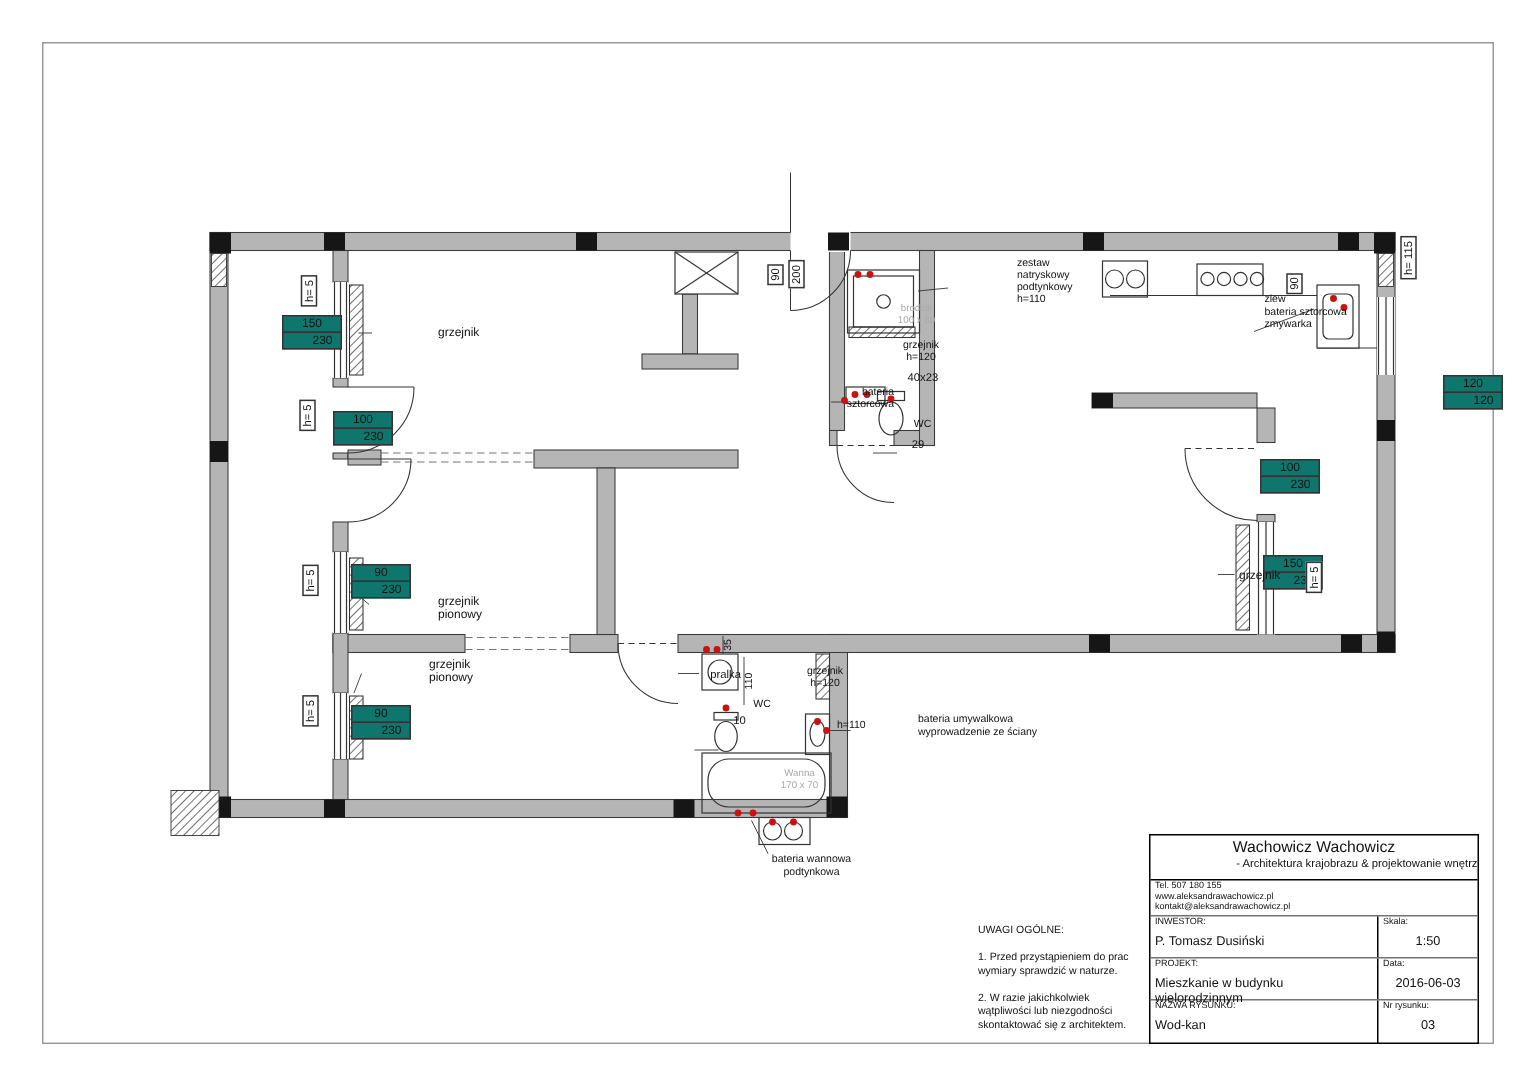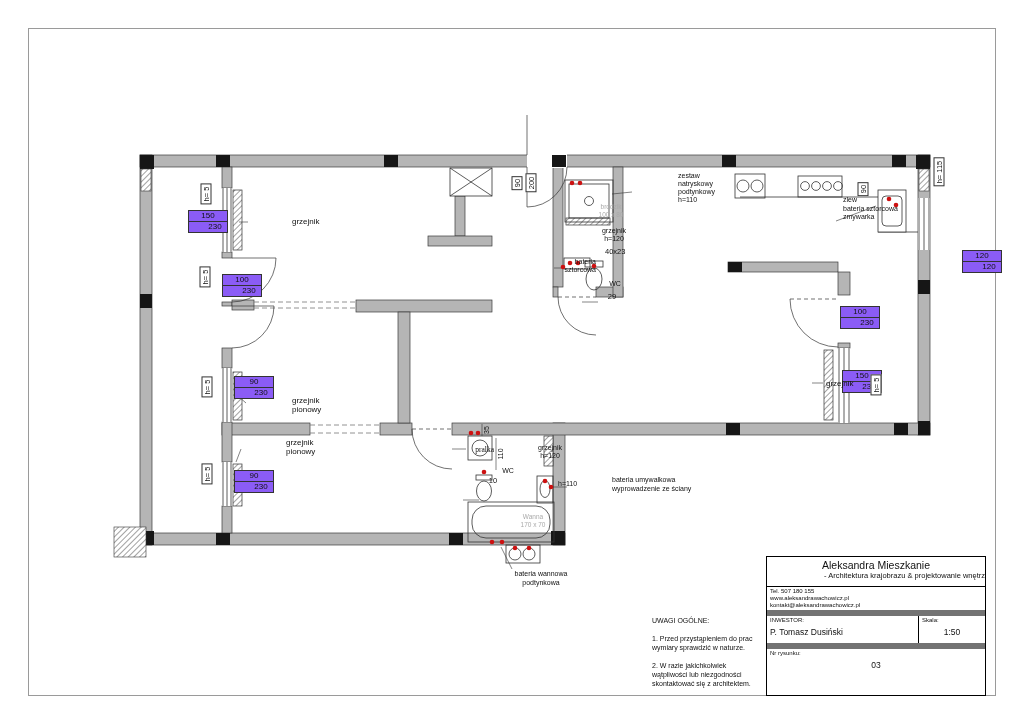--- a/index.html
+++ b/index.html
@@ -6,36 +6,36 @@
   #stage{position:relative;width:1024px;height:724px;background:#ffffff;overflow:hidden;
          font-family:"Liberation Sans", sans-serif;color:#111;}
   .page-frame{position:absolute;left:28px;top:28px;width:966px;height:666px;border:1px solid #9a9a9a;}
   svg{position:absolute;left:0;top:0;}
   .lbl{position:absolute;font-size:8px;line-height:9px;white-space:pre-line;color:#111;padding-left:44px;}
   .cc{transform:translate(-50%,-50%);text-align:center;}
   .vc{position:absolute;transform:translate(-50%,-50%) rotate(-90deg);white-space:nowrap;font-size:7px;}
   .vbox{position:absolute;transform:translate(-50%,-50%) rotate(-90deg);border:1px solid #333;background:#fff;
         font-size:7.5px;line-height:9px;padding:0 2px;white-space:nowrap;}
   .dims{position:absolute;display:flex;flex-direction:column;}
-  .dimbox{border:1px solid #333;background:#8b5cf6;font-size:8px;line-height:10px;padding:0 2px;
+  .dimbox{border:1px solid #333;background:#0f766e;font-size:8px;line-height:10px;padding:0 2px;
           text-align:center;min-width:20px;}
   .dimbox + .dimbox{margin-top:-1px;padding-left:16px;}
   .faint{color:#aaa;}
   .ra{text-align:right;}
   
   #notes{position:absolute;left:652px;top:616px;width:110px;font-size:7px;line-height:9px;}
   #notes .nh{margin-bottom:9px;}
   #notes .ni{margin-bottom:9px;}
   
   #titleblock{position:absolute;left:766px;top:556px;width:218px;height:138px;border:1px solid #000;background:#fff;}
   .tb-head{height:27px;text-align:center;padding-top:2px;}
   .tb-name{font-size:10.5px;line-height:12px;}
   .tb-sub{font-size:7.5px;line-height:9px;text-align:right;}
   .tb-contact{border-top:1px solid #000;height:21px;padding:1px 3px;font-size:6px;line-height:7px;}
-  .tb-row{display:flex;border-top:6px solid #737373;height:27px;}
+  .tb-row{display:flex;border-top:1px solid #737373;height:27px;}
   .tb-row.tall{height:29px;}
   .tb-cell{padding:1px 3px;box-sizing:border-box;}
   .tb-cell.main{width:152px;border-right:1px solid #000;}
   .tb-cell.side{flex:1;}
   .tb-label{font-size:6px;line-height:7px;}
   .tb-value{font-size:8.5px;line-height:10px;margin-top:3px;}
   .tb-value.right{text-align:center;}
 </style>
 </head>
 <body>
@@ -327,21 +327,21 @@
     <div class="dimbox">230</div>
   </div>
 
   <div class="dims" style="left:842px;top:370px;">
     <div class="dimbox">150</div>
     <div class="dimbox">230</div>
   </div>
   <div class="vbox" style="left:876px;top:385px;">h= 5</div>
   <div class="lbl" style="left:782px;top:379px;">grzejnik</div>
 
-  <div class="lbl ra" style="left:420px;top:445px;width:30px;font-size:7.5px;font-family:Liberation Serif, serif;">pralka</div>
+  <div class="lbl ra" style="left:420px;top:445px;width:30px;font-size:7.5px;">pralka</div>
   <div class="vc" style="left:486px;top:430px;">35</div>
   <div class="vc" style="left:500px;top:454px;">110</div>
   <div class="lbl cc" style="left:486px;top:470px;font-size:7px;">WC</div>
   <div class="lbl cc" style="left:471px;top:480px;font-size:7.5px;">10</div>
   <div class="lbl" style="left:514px;top:479px;font-size:7px;">h=110</div>
   <div class="lbl cc" style="left:528px;top:452px;font-size:7px;line-height:8px;">grzejnik
 h=120</div>
   <div class="lbl" style="left:568px;top:476px;font-size:7px;line-height:8.5px;">bateria umywalkowa
 wyprowadzenie ze ściany</div>
   <div class="lbl cc faint" style="left:511px;top:520px;font-size:6.5px;line-height:7.5px;">Wanna
@@ -350,38 +350,52 @@
 podtynkowa</div>
 
   <div id="notes">
     <div class="nh">UWAGI OGÓLNE:</div>
     <div class="ni">1. Przed przystąpieniem do prac wymiary sprawdzić w naturze.</div>
     <div class="ni">2. W razie jakichkolwiek wątpliwości lub niezgodności skontaktować się z architektem.</div>
   </div>
 
   <div id="titleblock">
     <div class="tb-head">
-      <div class="tb-name">Aleksandra Mieszkanie</div>
+      <div class="tb-name">Wachowicz Wachowicz</div>
       <div class="tb-sub">- Architektura krajobrazu &amp; projektowanie wnętrz</div>
     </div>
     <div class="tb-contact">
       <div>Tel. 507 180 155</div>
       <div>www.aleksandrawachowicz.pl</div>
       <div>kontakt@aleksandrawachowicz.pl</div>
     </div>
     <div class="tb-row">
       <div class="tb-cell main">
         <div class="tb-label">INWESTOR:</div>
         <div class="tb-value">P. Tomasz Dusiński</div>
       </div>
       <div class="tb-cell side">
         <div class="tb-label">Skala:</div>
         <div class="tb-value right">1:50</div>
       </div>
     </div>
+    <div class="tb-row">
+      <div class="tb-cell main">
+        <div class="tb-label">PROJEKT:</div>
+        <div class="tb-value">Mieszkanie w budynku wielorodzinnym</div>
+      </div>
+      <div class="tb-cell side">
+        <div class="tb-label">Data:</div>
+        <div class="tb-value right">2016-06-03</div>
+      </div>
+    </div>
     <div class="tb-row tall">
+      <div class="tb-cell main">
+        <div class="tb-label">NAZWA RYSUNKU:</div>
+        <div class="tb-value">Wod-kan</div>
+      </div>
       <div class="tb-cell side">
         <div class="tb-label">Nr rysunku:</div>
         <div class="tb-value right">03</div>
       </div>
     </div>
   </div>
 </div>
 
 </body></html>

